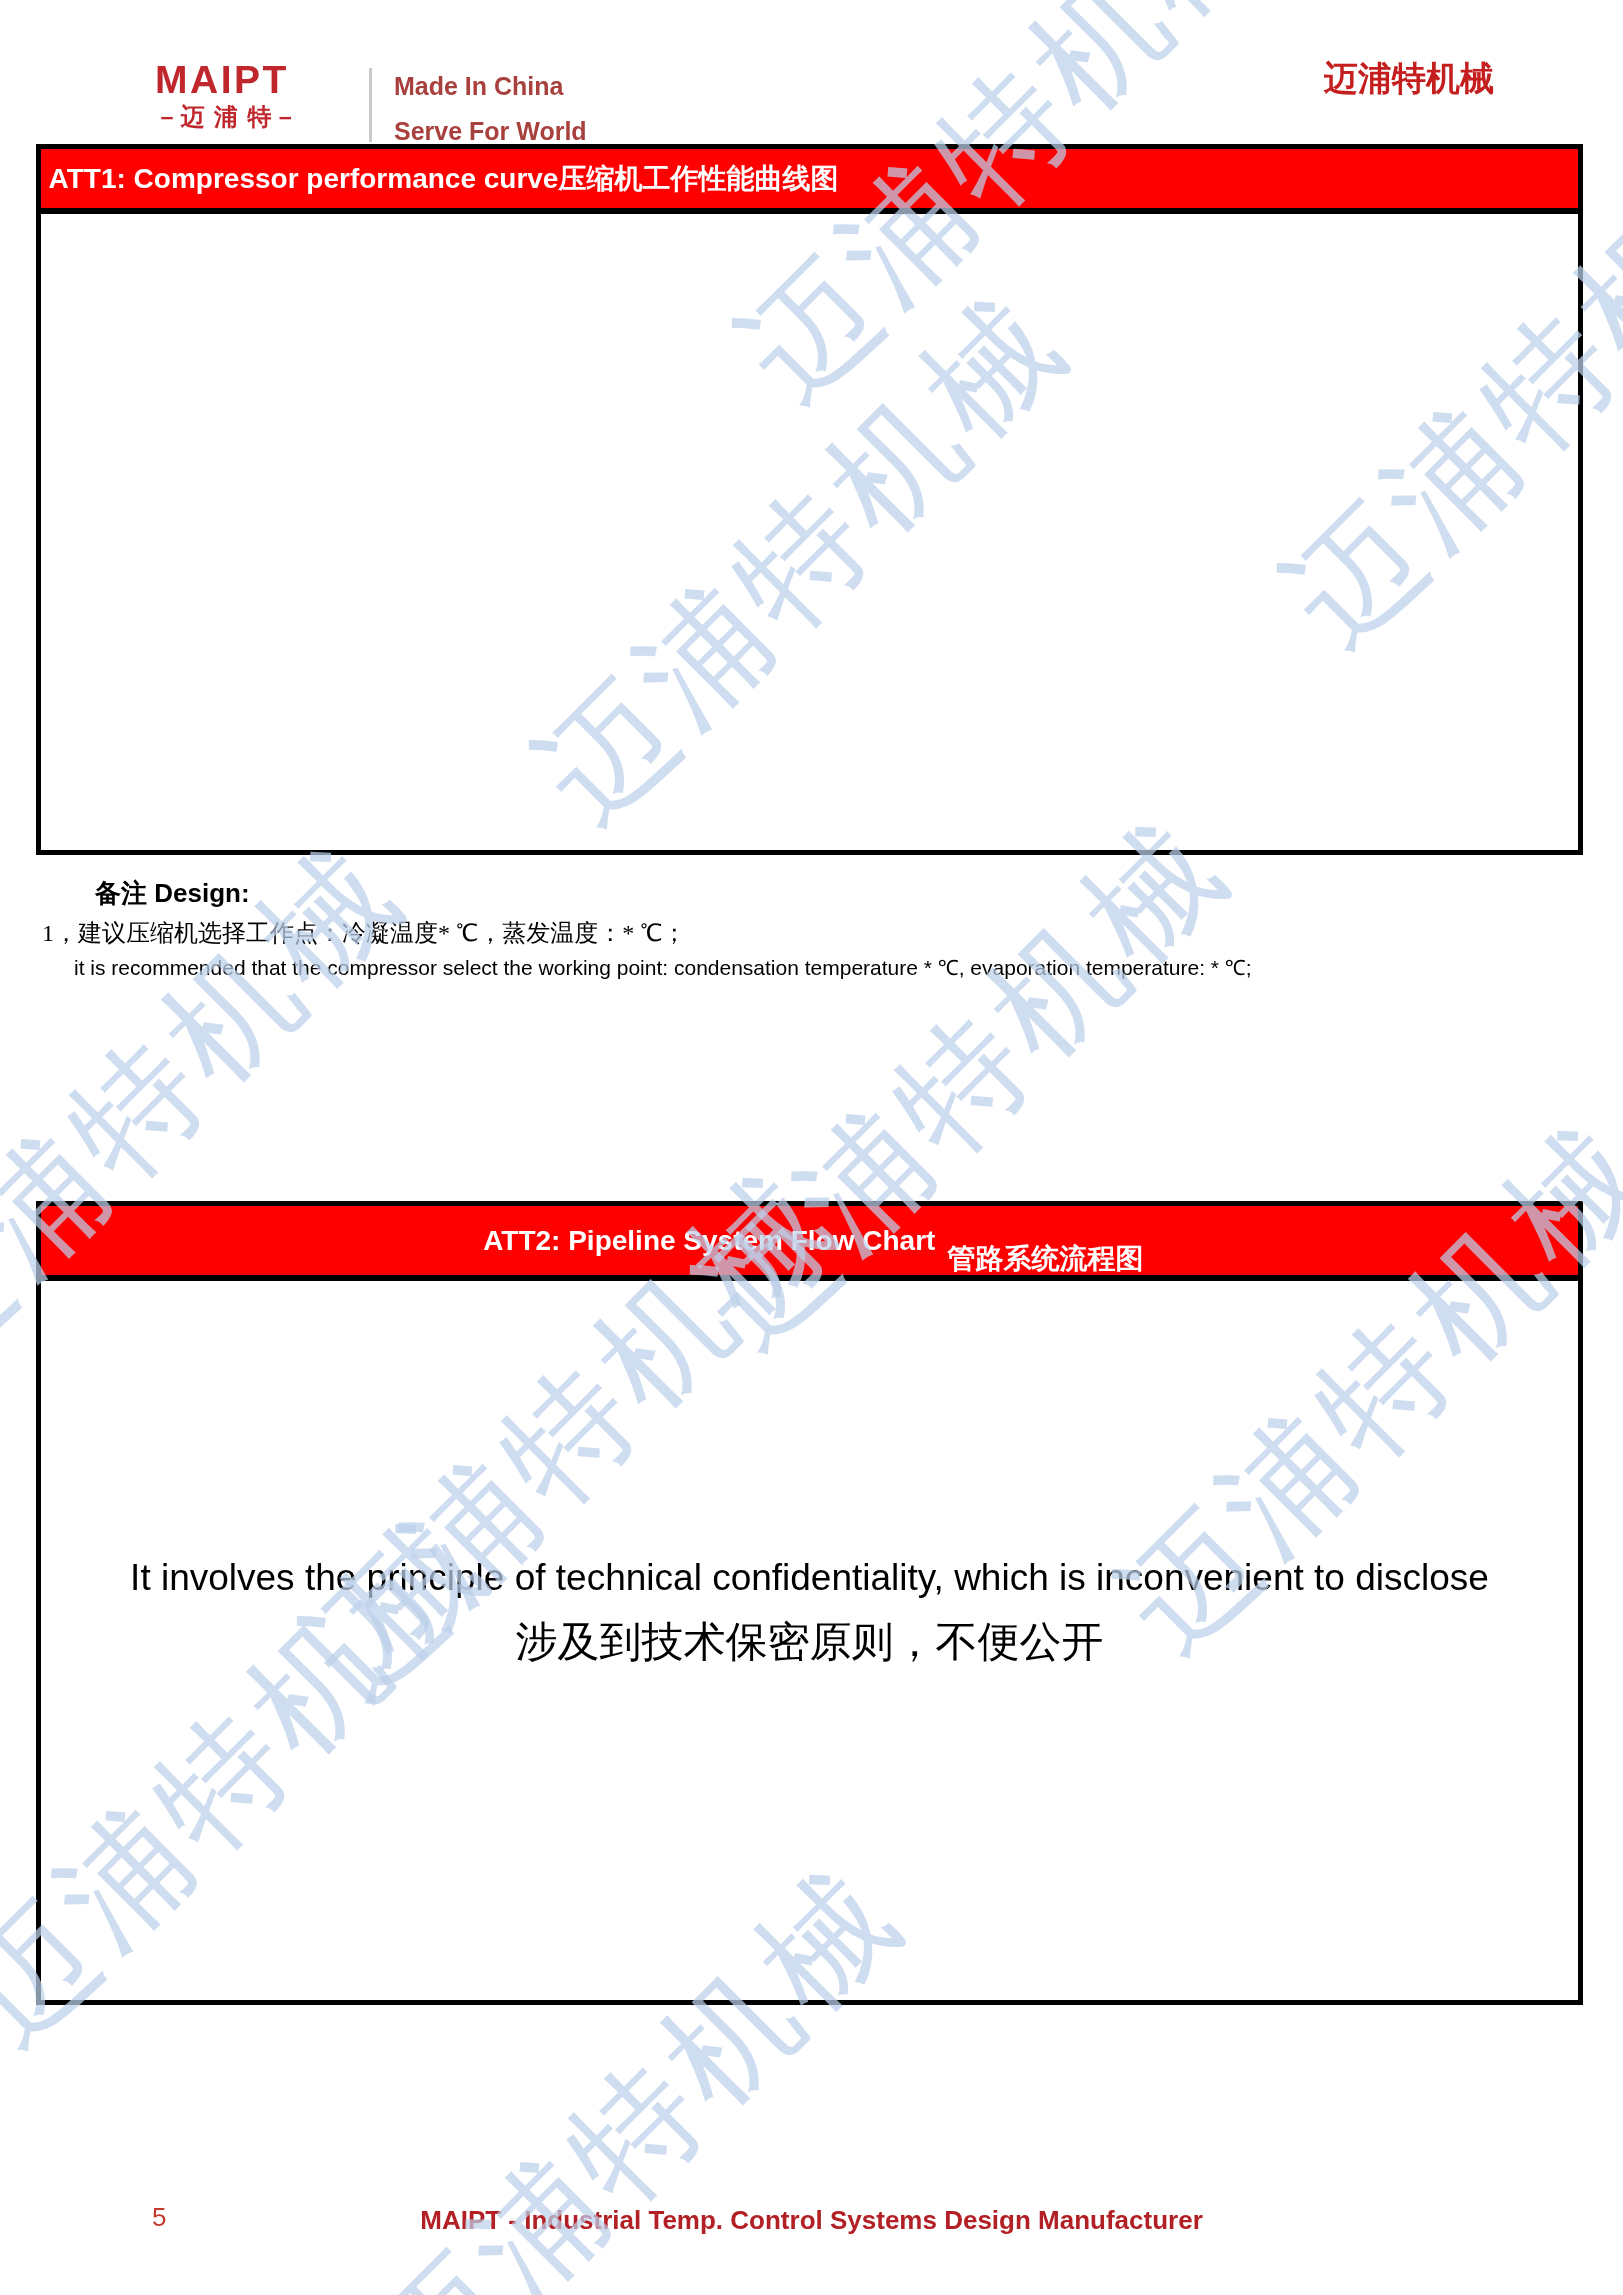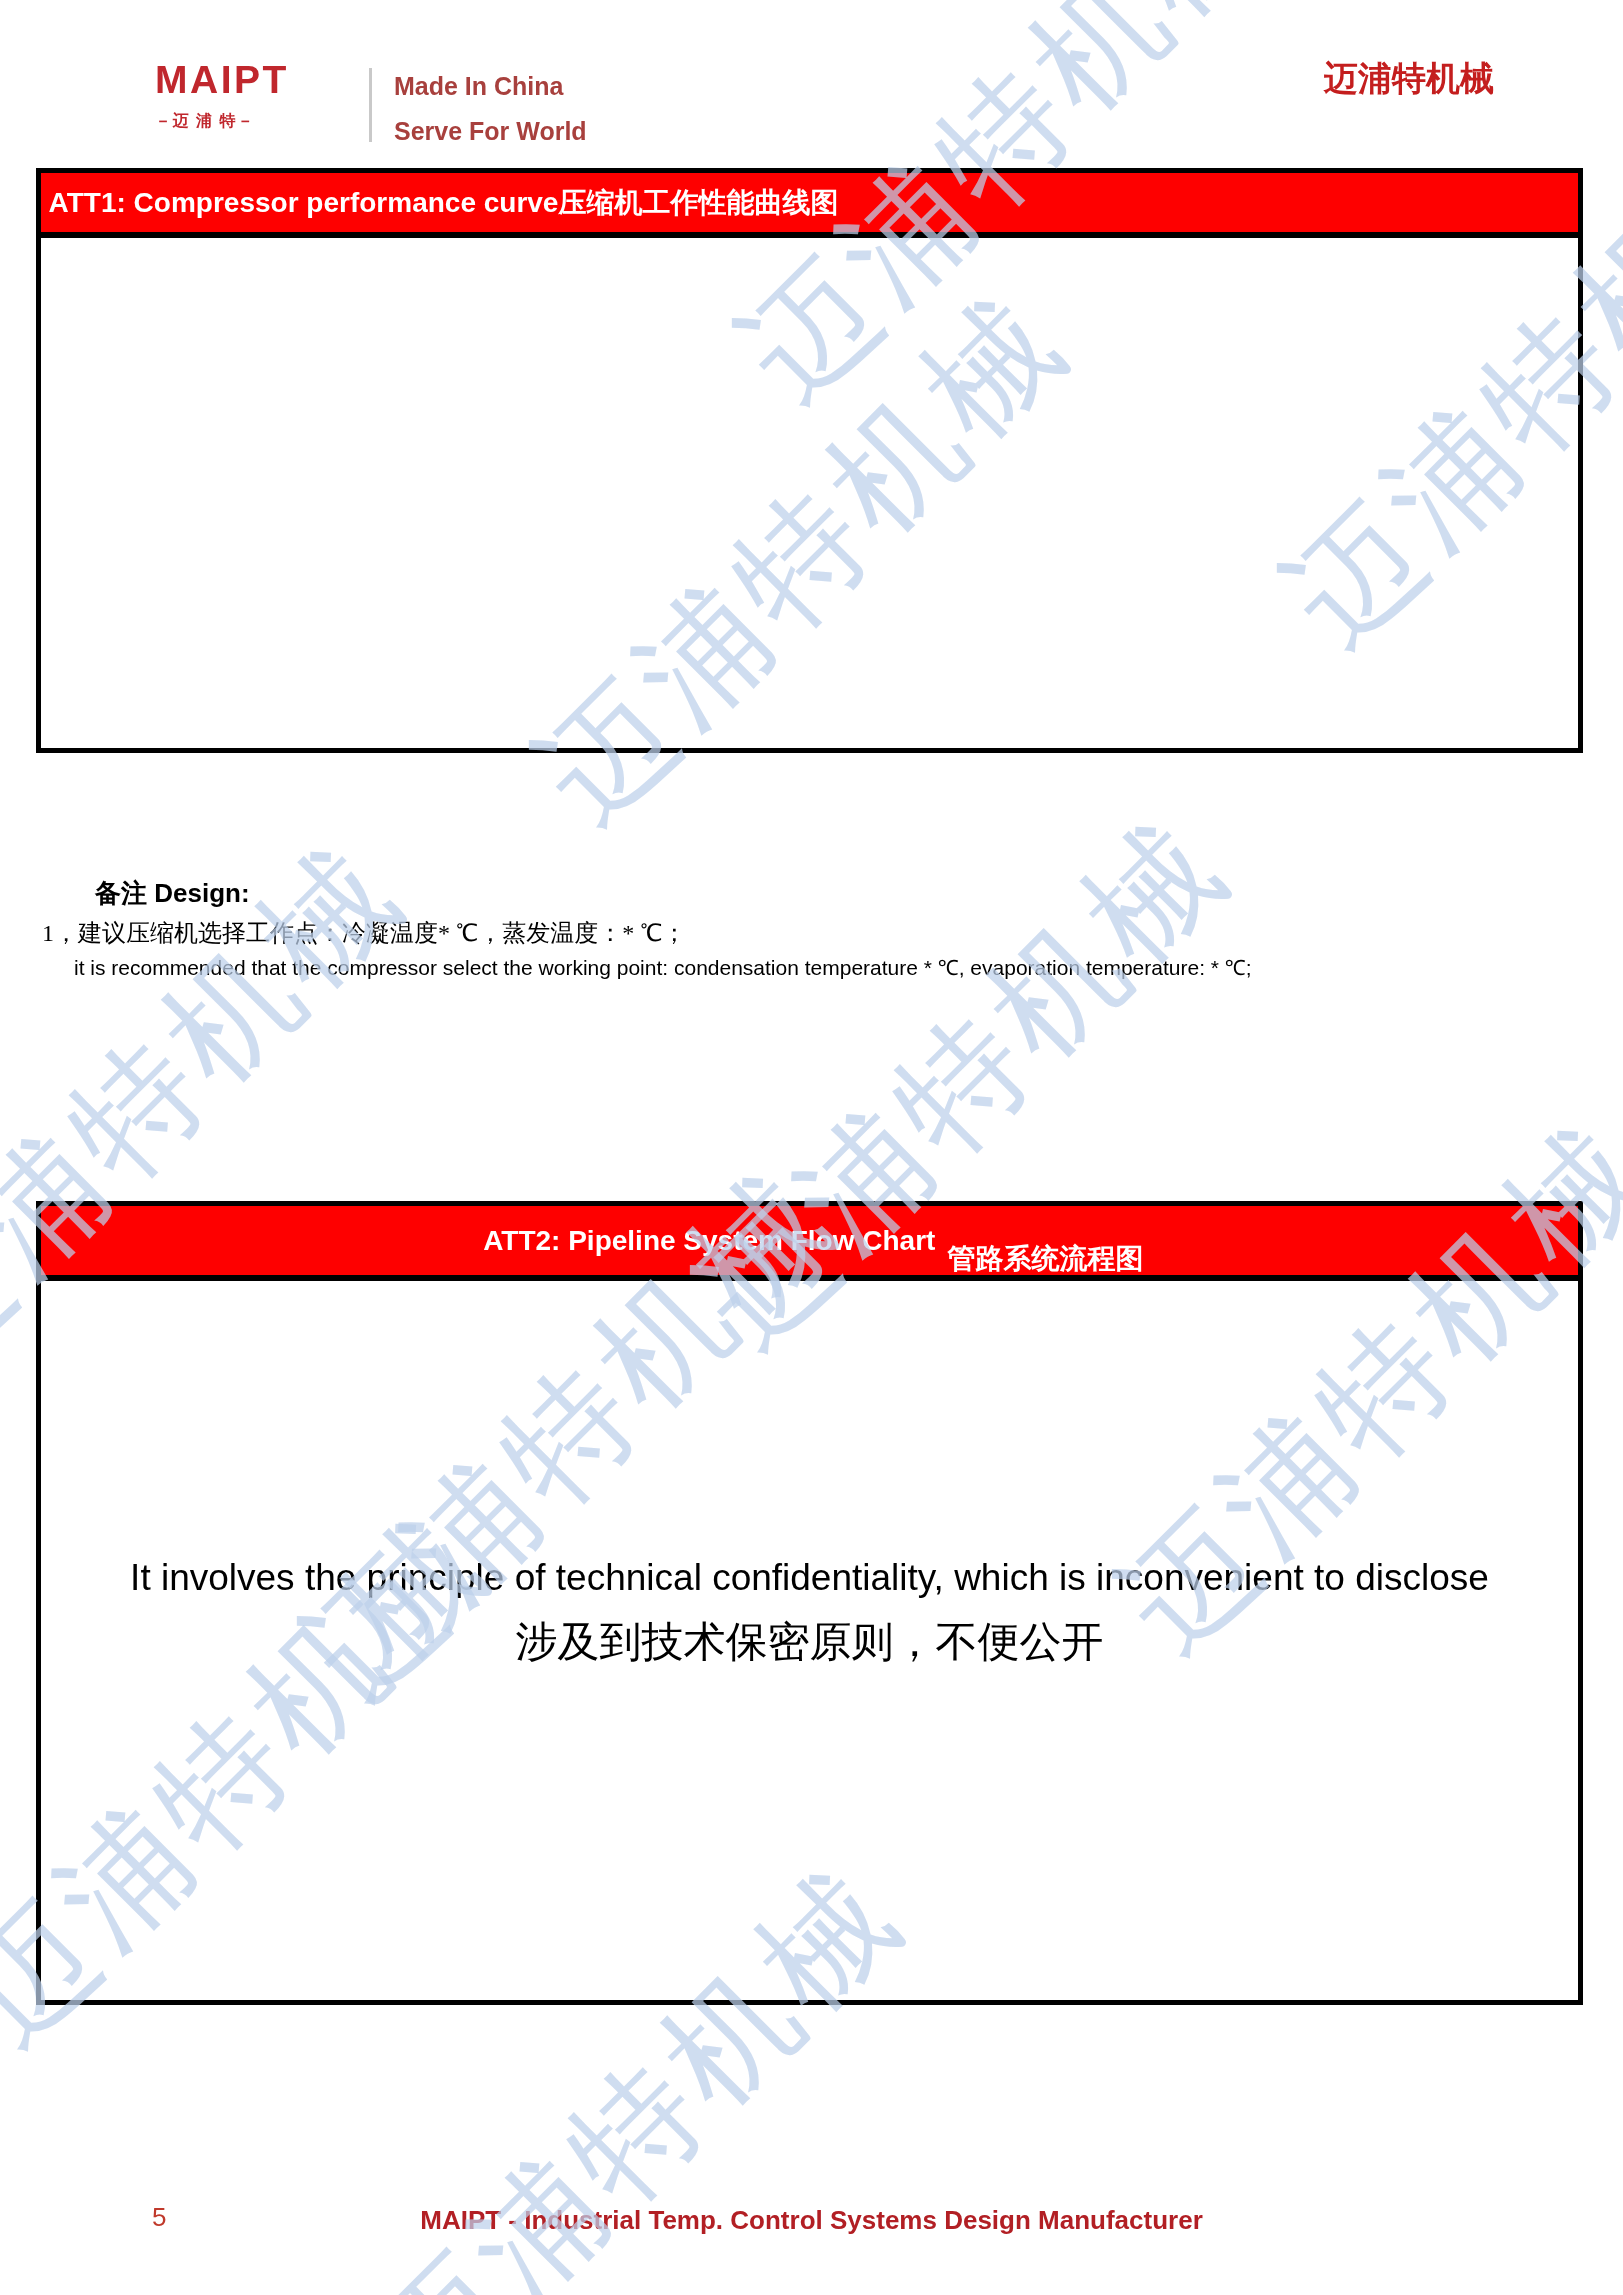--- a/index.html
+++ b/index.html
@@ -15,21 +15,21 @@
 
   
   .logo-block {
     position:absolute; left:155px; top:59px; width:188px;
     color:#c0272d;
   }
   .logo-main {
     font-size:39px; font-weight:800; letter-spacing:2.5px; line-height:42px;
   }
   .logo-sub {
-    font-size:16px; font-weight:700; letter-spacing:1.7px; margin-top:10px;
+    font-size:24px; font-weight:700; letter-spacing:1.7px; margin-top:0;
     white-space:nowrap; font-family:"Liberation Serif", serif;
   }
   .logo-divider {
     position:absolute; left:369px; top:68px; width:2.5px; height:74px;
     background:#c9c9c9;
   }
   .slogan {
     position:absolute; left:394px; top:64px;
     color:#a8403d; font-size:25px; font-weight:600; line-height:45px;
     white-space:nowrap;
@@ -38,21 +38,21 @@
     position:absolute; right:129px; top:56px;
     font-size:34px; font-weight:700; color:#c41e1e;
     font-family:"Liberation Serif", serif; white-space:nowrap;
   }
 
   
   .panel {
     position:absolute; left:36px; width:1547px;
     border:5px solid #000; background:transparent;
   }
-  .panel1 { top:168px; height:585px; }
+  .panel1 { top:144px; height:711px; }
   .panel2 { top:1201px; height:804px; }
   .panel-header {
     background:#fe0000; border-bottom:6px solid #000;
     color:#ffffff; font-weight:700; font-size:28px;
     display:flex; align-items:center; padding-left:7.6px;
     white-space:nowrap;
   }
   .panel1 .panel-header { height:65px; }
   .panel2 .panel-header { height:75px;justify-content:center; }
   .gap-wide { }

